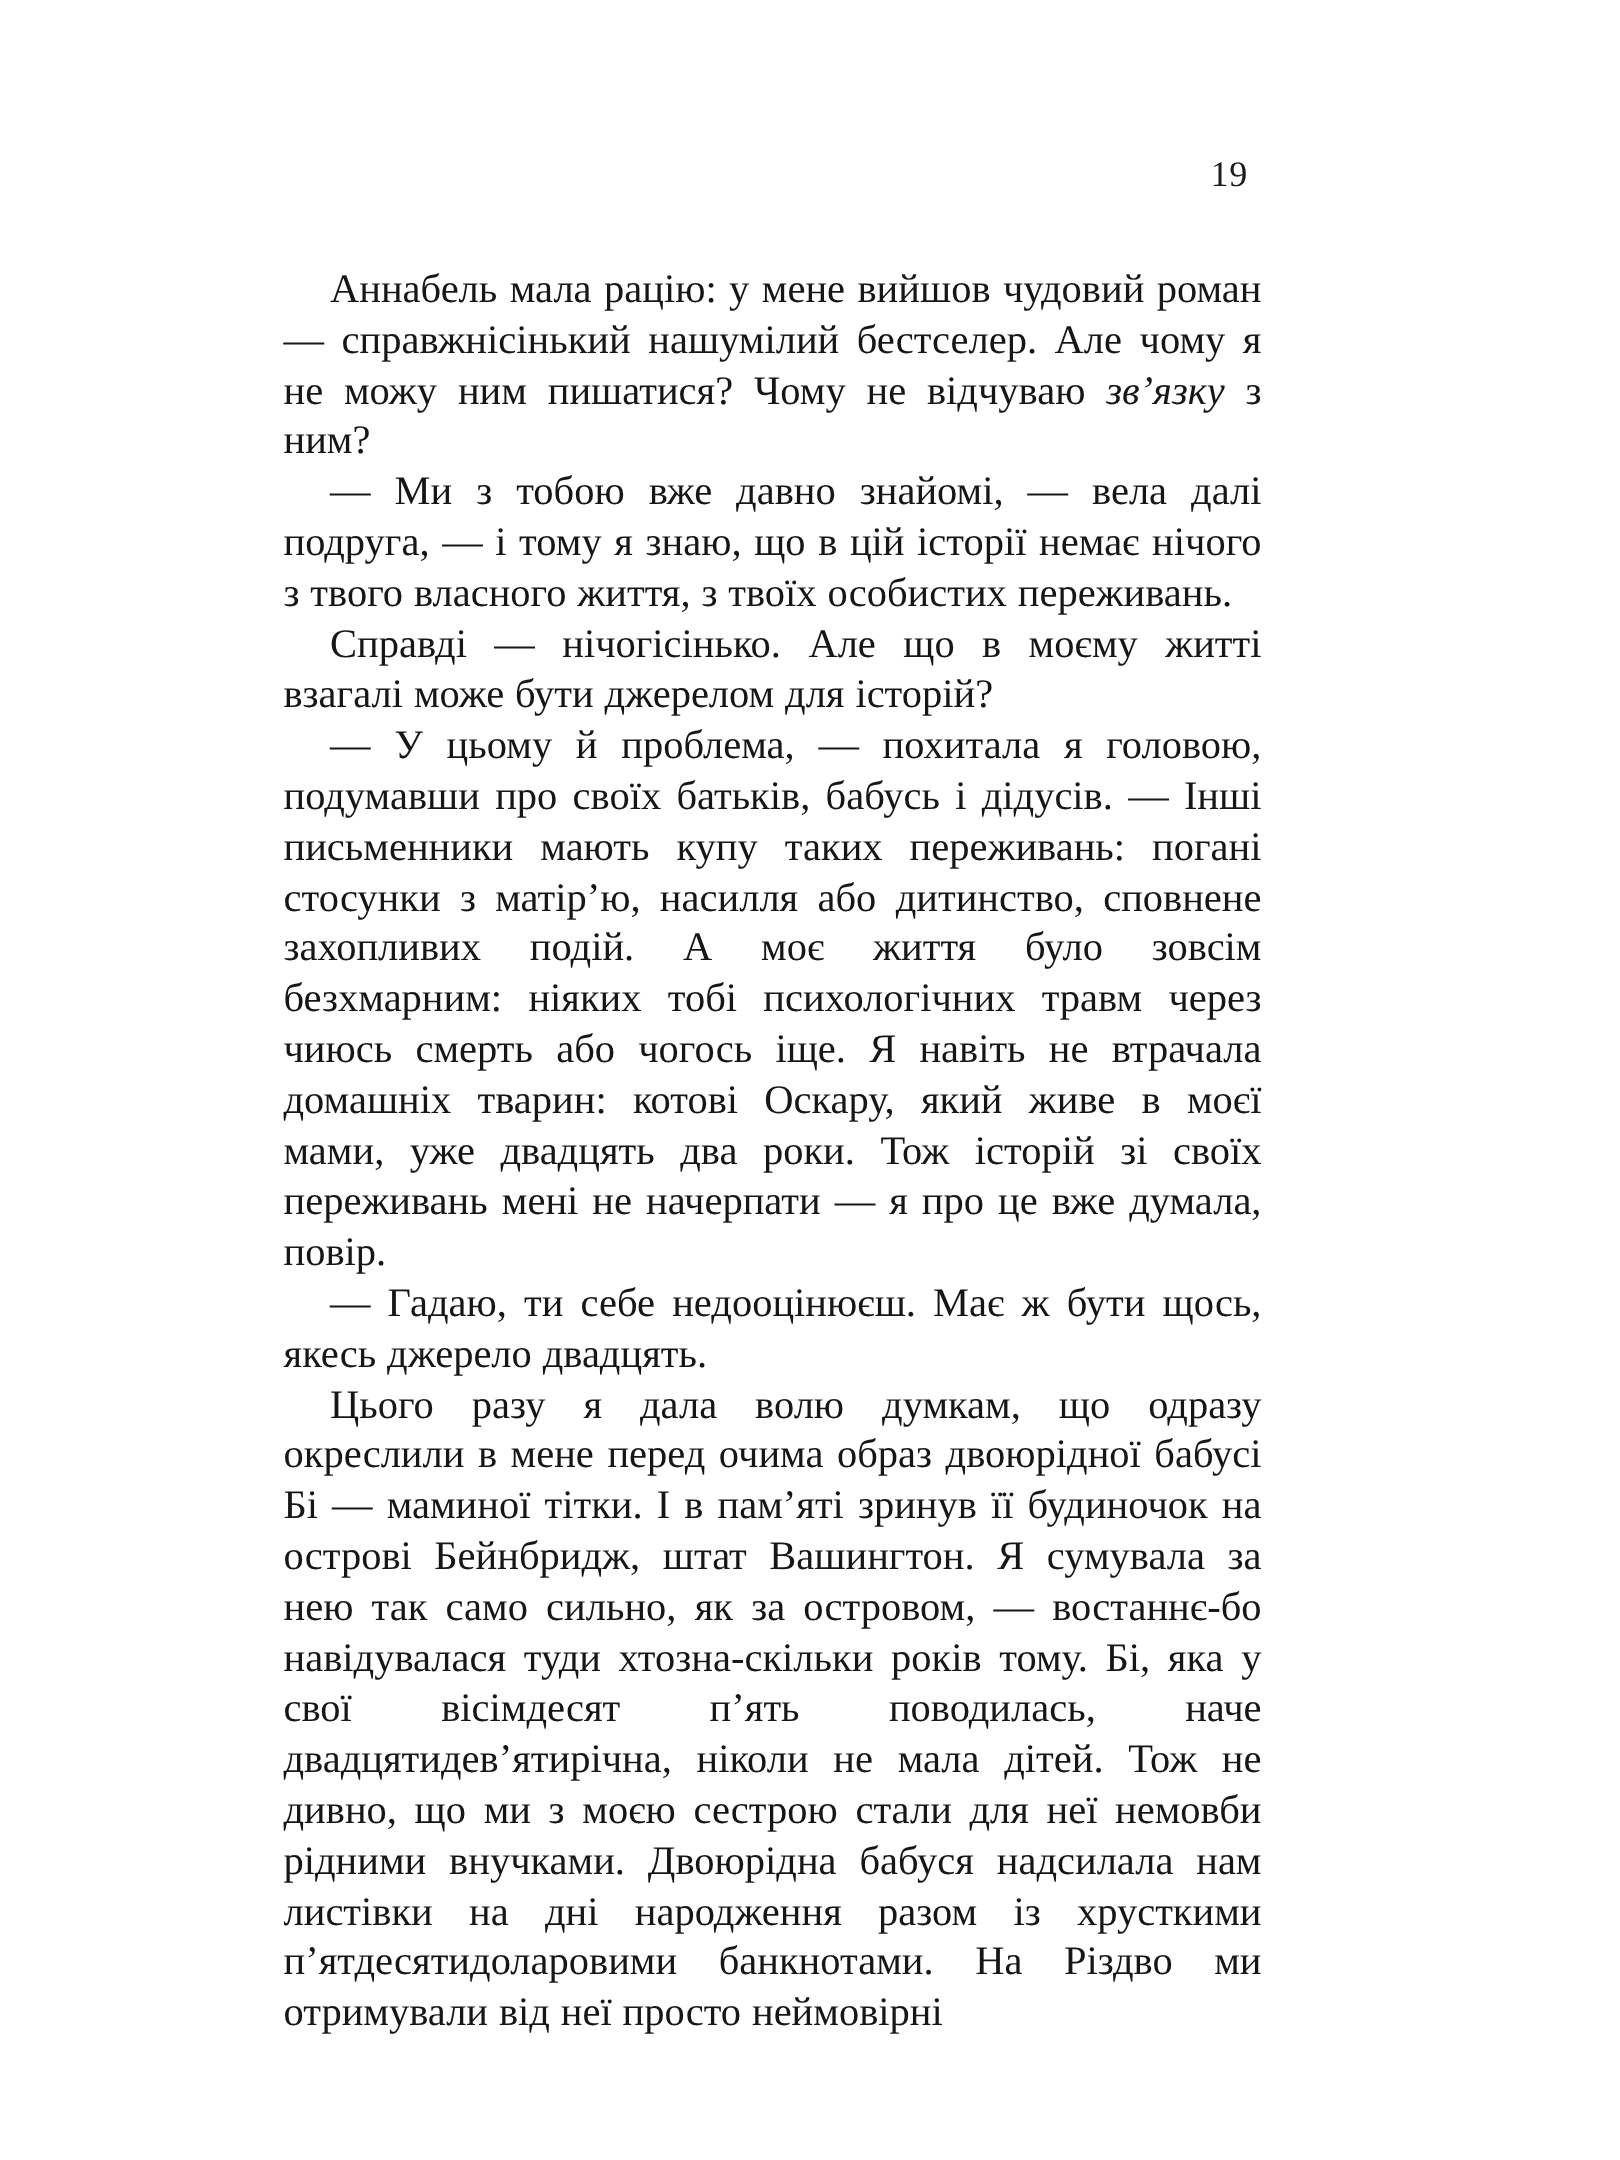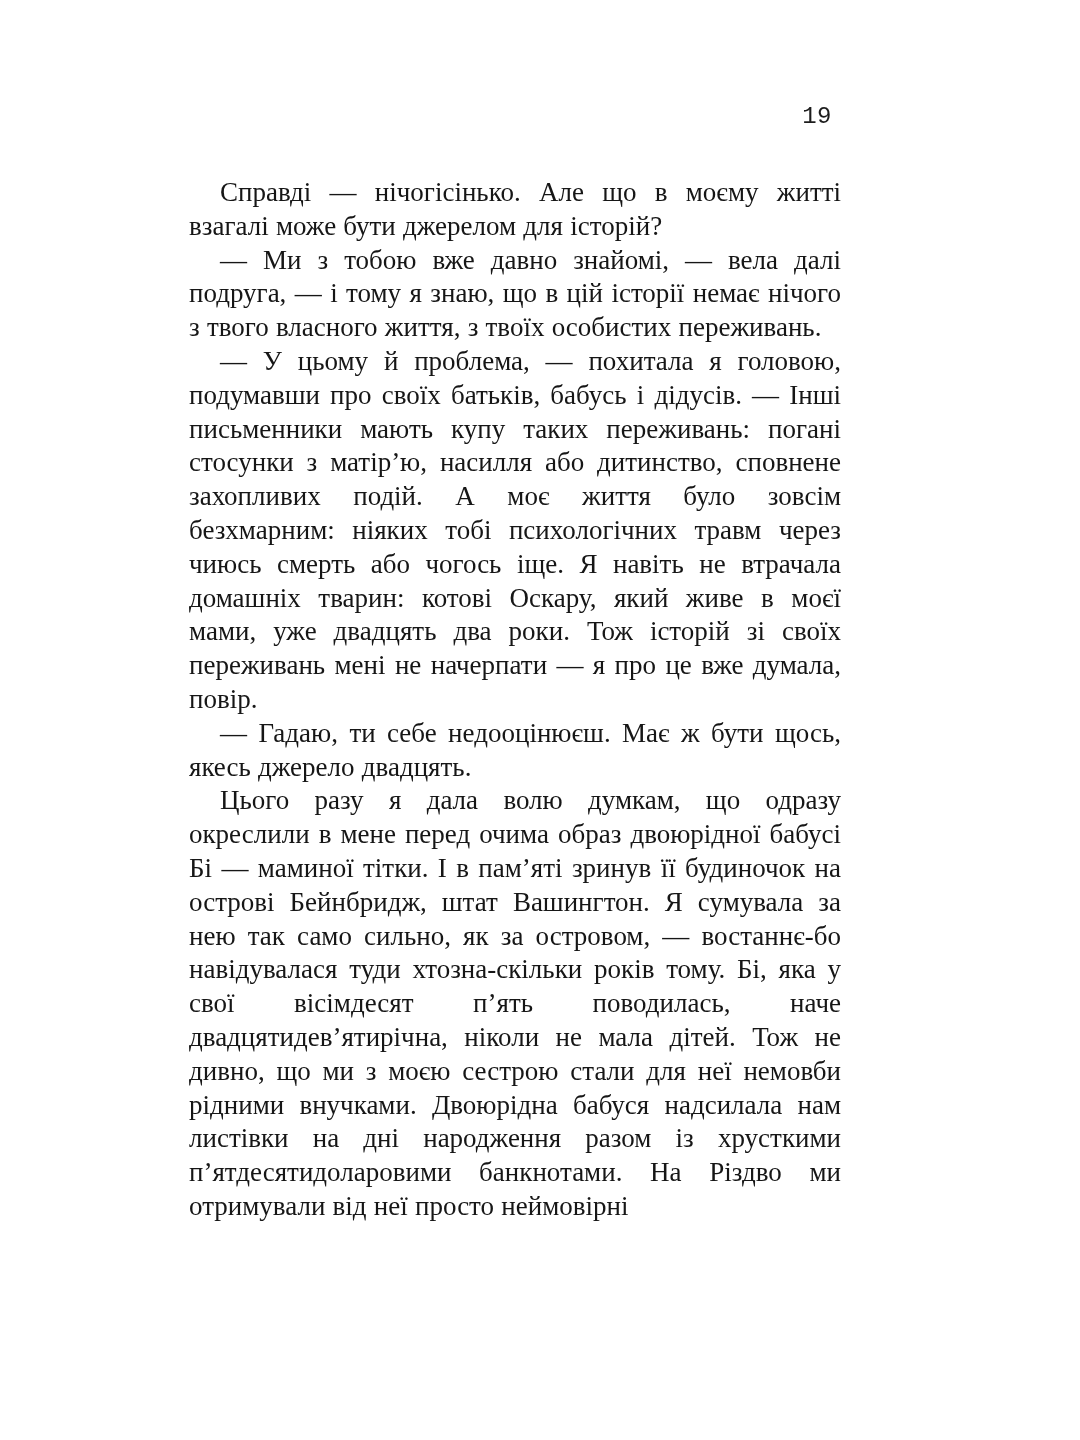--- a/index.html
+++ b/index.html
@@ -13,21 +13,21 @@
     height: 1440px;
     background: #ffffff;
     overflow: hidden;
     font-family: "Liberation Serif", serif;
     color: #161616;
   }
   .folio {
     position: absolute;
     top: 105px;
     right: 248px;
-    font-family: Liberation Mono, monospace;
+    font-family: Liberation Serif, serif;
     font-size: 24px;
     line-height: 1;
     letter-spacing: 0.5px;
     color: #1c1c1c;
   }
   .text-block {
     position: absolute;
     left: 189px;
     top: 176px;
     width: 652px;
@@ -46,20 +46,21 @@
   }
 </style>
 </head>
 <body>
 
 <div class="page">
 
   <div class="folio">19</div>
 
   <div class="text-block">
+    <p><span>Аннабель мала рацію: у мене вийшов чудовий роман — справжнісінький нашумілий бестселер. Але чому я не можу ним пишатися? Чому не відчуваю </span><em>зв’язку</em><span> з ним?</span></p>
+    <p>— Ми з тобою вже давно знайомі, — вела далі подруга, — і тому я знаю, що в цій історії немає нічого з твого власного життя, з твоїх особистих переживань.</p>
     <p>Справді — нічогісінько. Але що в моєму житті взагалі може бути джерелом для історій?</p>
-    <p>— Ми з тобою вже давно знайомі, — вела далі подруга, — і тому я знаю, що в цій історії немає нічого з твого власного життя, з твоїх особистих переживань.</p>
     <p>— У цьому й проблема, — похитала я головою, подумавши про своїх батьків, бабусь і дідусів. — Інші письменники мають купу таких переживань: погані стосунки з матір’ю, насилля або дитинство, сповнене захопливих подій. А моє життя було зовсім безхмарним: ніяких тобі психологічних травм через чиюсь смерть або чогось іще. Я навіть не втрачала домашніх тварин: котові Оскару, який живе в моєї мами, уже двадцять два роки. Тож історій зі своїх переживань мені не начерпати — я про це вже думала, повір.</p>
     <p>— Гадаю, ти себе недооцінюєш. Має ж бути щось, якесь джерело двадцять.</p>
     <p>Цього разу я дала волю думкам, що одразу окреслили в мене перед очима образ двоюрідної бабусі Бі — маминої тітки. І в пам’яті зринув її будиночок на острові Бейнбридж, штат Вашингтон. Я сумувала за нею так само сильно, як за островом, — востаннє-бо навідувалася туди хтозна-скільки років тому. Бі, яка у свої вісімдесят п’ять поводилась, наче двадцятидев’ятирічна, ніколи не мала дітей. Тож не дивно, що ми з моєю сестрою стали для неї немовби рідними внучками. Двоюрідна бабуся надсилала нам листівки на дні народження разом із хрусткими п’ятдесятидоларовими банкнотами. На Різдво ми отримували від неї просто неймовірні</p>
   </div>
 
 </div>
 
 </body></html>

